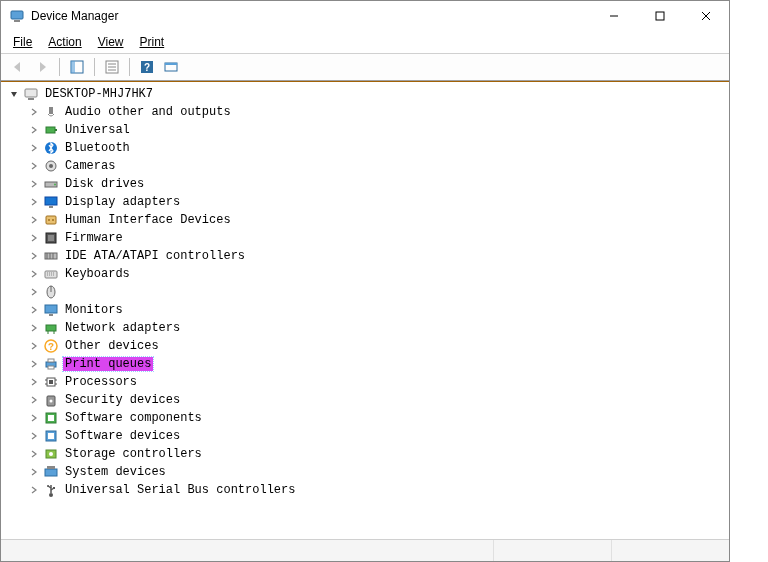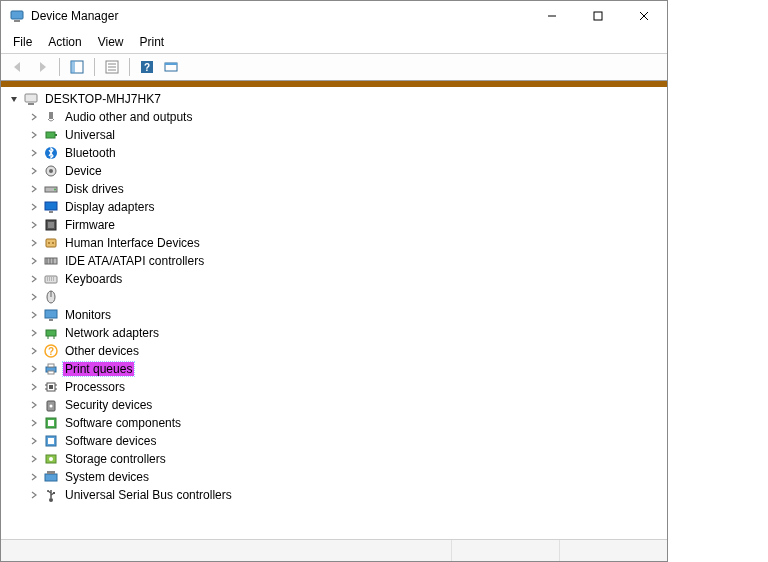--- a/index.html
+++ b/index.html
@@ -5,21 +5,21 @@
   * { box-sizing: border-box; }
   body {
     margin: 0;
     font-family: "Segoe UI", Tahoma, sans-serif;
     font-size: 12px;
     background: #fff;
     color: #000;
     user-select: none;
   }
   .window {
-    width: 668px;
+    width: 730px;
     height: 562px;
     border: 1px solid #888;
     display: flex;
     flex-direction: column;
     background: #fff;
   }
   
   .titlebar {
     height: 30px;
     display: flex;
@@ -43,20 +43,21 @@
     font-family: "Segoe UI Symbol", sans-serif;
     font-size: 10px;
   }
   
   .menubar {
     height: 22px;
     display: flex;
     align-items: center;
     padding: 0 4px;
     border-bottom: none;
+    text-decoration: underline;
   }
   .menuitem {
     padding: 2px 8px;
     font-size: 12px;
   }
   
   .toolbar {
     height: 28px;
     display: flex;
     align-items: center;
@@ -76,23 +77,24 @@
     display:flex;align-items:center;justify-content:center;
     border:1px solid transparent;
     border-radius:2px;
   }
   .tbtn svg { display:block; }
   .tbtn.disabled { opacity: .45; }
   
   .tree-wrap {
     flex: 1;
     overflow: auto;
-    border-top: 6px solid #a16207;
+    border-top: 1px solid #a16207;
     padding: 3px 0 0 6px;
     background:#fff;
+    font-family:Liberation Mono, monospace;
   }
   .root-row, .child-row {
     display: flex;
     align-items: center;
     height: 18px;
     font-size: 12px;
   }
   .root-row { padding-left: 0; }
   .child-row { padding-left: 20px; }
   .chevron {
@@ -272,21 +274,21 @@
             <svg width="10" height="10" viewBox="0 0 10 10">
               <path d="M3 2 L7 5 L3 8" fill="none" stroke="#808080" stroke-width="1.2"></path>
             </svg>
           </span>
           <span class="node-icon">
             <svg width="16" height="16" viewBox="0 0 16 16">
               <circle cx="8" cy="8" r="5" fill="#e0e0e0" stroke="#666"></circle>
               <circle cx="8" cy="8" r="2" fill="#666"></circle>
             </svg>
           </span>
-          <span class="node-label">Device</span>
+          <span class="node-label">Cameras</span>
         </div>
         <div class="child-row">
           <span class="chevron">
             <svg width="10" height="10" viewBox="0 0 10 10">
               <path d="M3 2 L7 5 L3 8" fill="none" stroke="#808080" stroke-width="1.2"></path>
             </svg>
           </span>
           <span class="node-icon">
             <svg width="16" height="16" viewBox="0 0 16 16">
               <rect x="2" y="6" width="12" height="5" fill="#bbb" stroke="#666"></rect>
@@ -301,49 +303,49 @@
               <path d="M3 2 L7 5 L3 8" fill="none" stroke="#808080" stroke-width="1.2"></path>
             </svg>
           </span>
           <span class="node-icon">
             <svg width="16" height="16" viewBox="0 0 16 16">
               <rect x="2" y="3" width="12" height="8" fill="#1976d2" stroke="#0d47a1"></rect>
               <rect x="6" y="12" width="4" height="2" fill="#888"></rect>
             </svg>
           </span>
           <span class="node-label">Display adapters</span>
-        </div>
-        <div class="child-row">
-          <span class="chevron">
-            <svg width="10" height="10" viewBox="0 0 10 10">
-              <path d="M3 2 L7 5 L3 8" fill="none" stroke="#808080" stroke-width="1.2"></path>
-            </svg>
-          </span>
-          <span class="node-icon">
-            <svg width="16" height="16" viewBox="0 0 16 16">
-              <rect x="3" y="3" width="10" height="10" fill="#555" stroke="#222"></rect>
-              <rect x="5" y="5" width="6" height="6" fill="#888"></rect>
-            </svg>
-          </span>
-          <span class="node-label">Firmware</span>
         </div>
         <div class="child-row">
           <span class="chevron">
             <svg width="10" height="10" viewBox="0 0 10 10">
               <path d="M3 2 L7 5 L3 8" fill="none" stroke="#808080" stroke-width="1.2"></path>
             </svg>
           </span>
           <span class="node-icon">
             <svg width="16" height="16" viewBox="0 0 16 16">
               <rect x="3" y="4" width="10" height="8" rx="1" fill="#e8c070" stroke="#a07020"></rect>
               <circle cx="6" cy="8" r="1" fill="#a07020"></circle>
               <circle cx="10" cy="8" r="1" fill="#a07020"></circle>
             </svg>
           </span>
           <span class="node-label">Human Interface Devices</span>
+        </div>
+        <div class="child-row">
+          <span class="chevron">
+            <svg width="10" height="10" viewBox="0 0 10 10">
+              <path d="M3 2 L7 5 L3 8" fill="none" stroke="#808080" stroke-width="1.2"></path>
+            </svg>
+          </span>
+          <span class="node-icon">
+            <svg width="16" height="16" viewBox="0 0 16 16">
+              <rect x="3" y="3" width="10" height="10" fill="#555" stroke="#222"></rect>
+              <rect x="5" y="5" width="6" height="6" fill="#888"></rect>
+            </svg>
+          </span>
+          <span class="node-label">Firmware</span>
         </div>
         <div class="child-row">
           <span class="chevron">
             <svg width="10" height="10" viewBox="0 0 10 10">
               <path d="M3 2 L7 5 L3 8" fill="none" stroke="#808080" stroke-width="1.2"></path>
             </svg>
           </span>
           <span class="node-icon">
             <svg width="16" height="16" viewBox="0 0 16 16">
               <rect x="2" y="5" width="12" height="6" fill="#bbb" stroke="#666"></rect>

